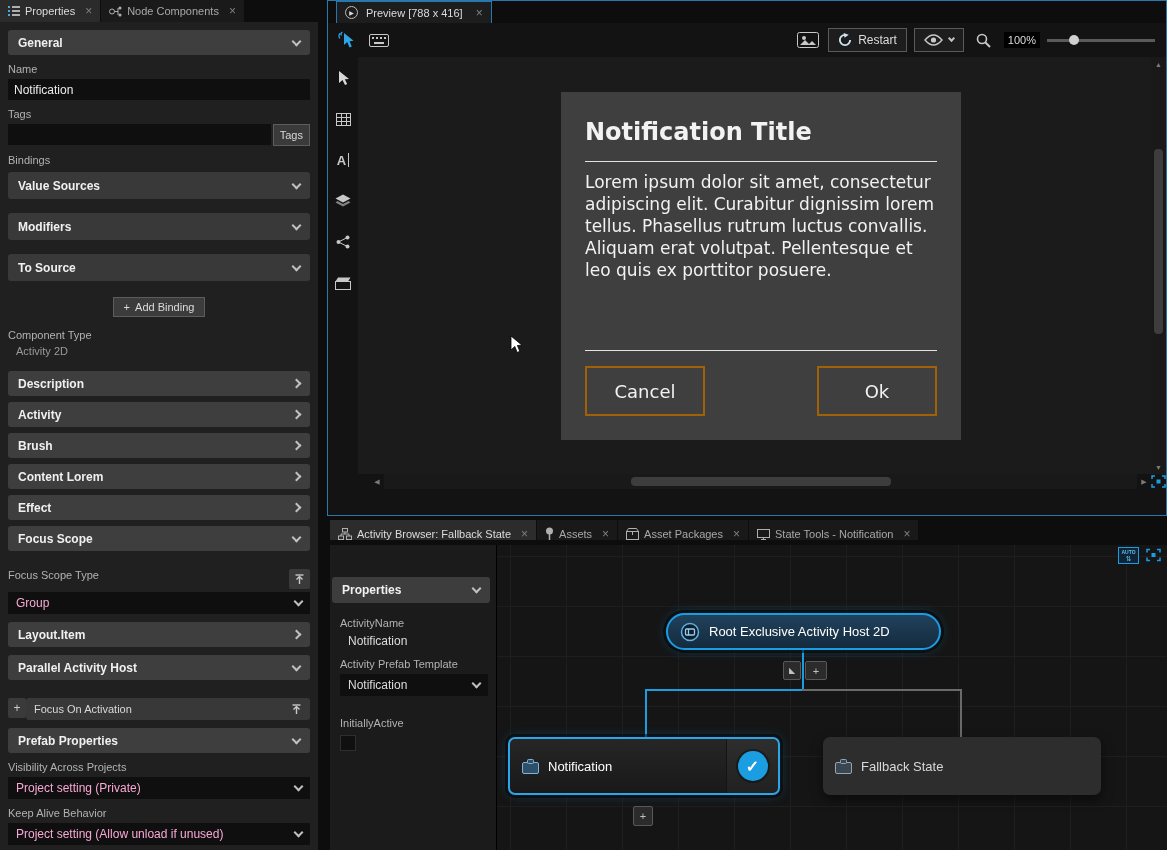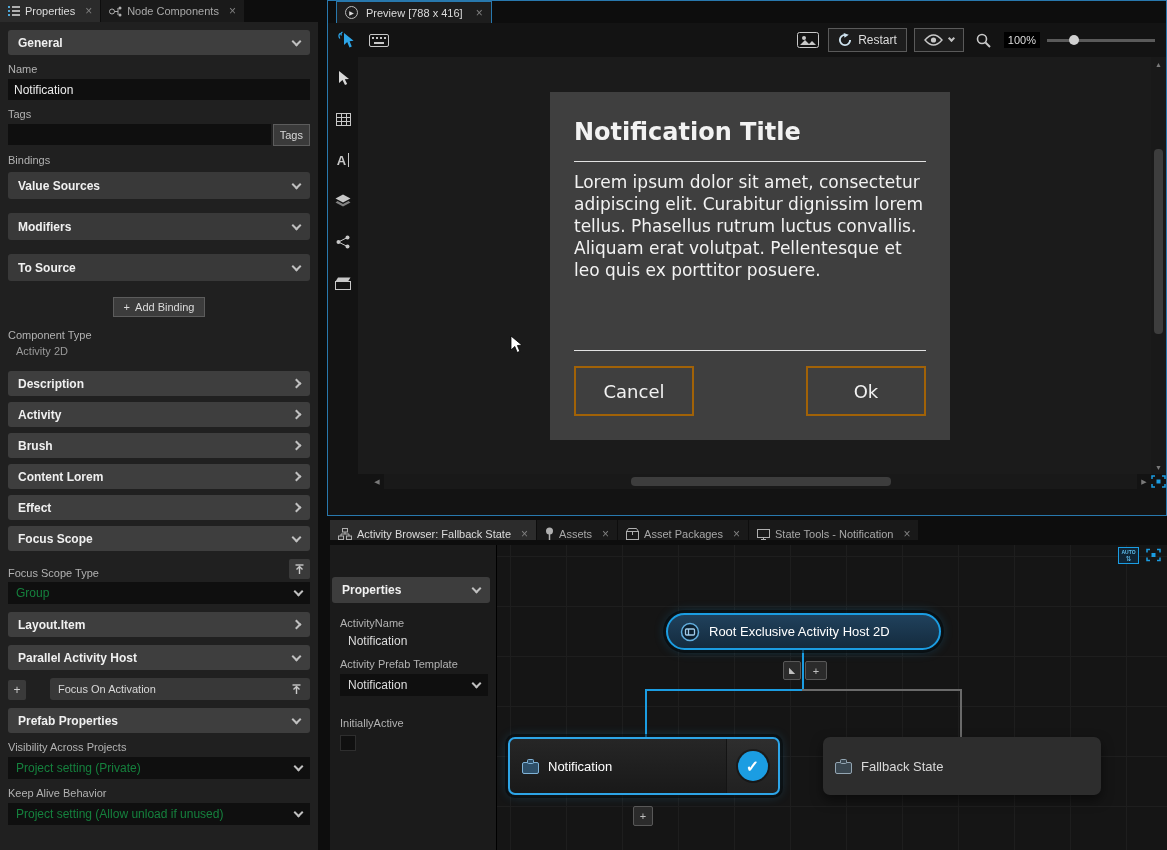--- a/index.html
+++ b/index.html
@@ -20,24 +20,24 @@
 .sub-hdr{height:27px;background:#393939;border-radius:3px;display:flex;align-items:center;padding:0 10px;font-size:12px;font-weight:bold;color:#f0f0f0;}
 .lbl{font-size:11px;color:#b2b2b2;margin:8px 0 4px;}
 .tinput{height:21px;background:#0f0f0f;display:flex;align-items:center;padding:0 6px;font-size:12px;color:#ececec;}
 .row{display:flex;gap:2px;align-items:stretch;}
 .grow{flex:1;}
 .sm-btn{height:22px;background:#3a3a3a;border:1px solid #5c5c5c;color:#d8d8d8;font-size:11px;padding:0 6px;font-family:inherit;}
 .mt6{margin-top:6px;}.mt8{margin-top:8px;}.mt12{margin-top:12px;}.mt14{margin-top:14px;}.mt16{margin-top:16px;}
 .center{display:flex;justify-content:center;}
 .add-binding{display:inline-flex;align-items:center;gap:5px;height:20px;padding:0 10px;background:#3c3c3c;border:1px solid #5c5c5c;color:#dcdcdc;font-size:11px;font-family:inherit;}
 .ctype{font-size:11px;color:#9a9a9a;margin:4px 0 0 8px;}
-.prop-row{display:flex;align-items:flex-end;margin-top:8px;gap:24px;}
+.prop-row{display:flex;align-items:flex-start;margin-top:18px;gap:0;}
 .lbl-inline{font-size:11px;color:#b2b2b2;}
 .revert-btn{width:21px;height:20px;background:#3a3a3a;border:none;border-radius:2px;display:flex;align-items:center;justify-content:center;}
-.dropdown{height:22px;background:#0f0f0f;display:flex;align-items:center;padding:0 8px;font-size:12px;color:#15803d;margin-top:3px;}
+.dropdown{height:22px;background:#0f0f0f;display:flex;align-items:center;padding:0 8px;font-size:12px;color:#f9a8d4;margin-top:3px;}
 .mini-box{width:18px;height:20px;background:#3a3a3a;border:none;border-radius:2px;color:#ccc;font-size:12px;display:flex;align-items:center;justify-content:center;flex:none;}
 .foa-hdr{flex:1;height:22px;background:#383838;border-radius:3px;display:flex;align-items:center;padding:0 8px;gap:6px;font-size:11px;color:#d8d8d8;}
 
 
 .preview-panel{position:absolute;left:327px;top:0;width:840px;height:516px;background:#131313;border:1px solid #2878ad;}
 .pv-tabbar{height:22px;display:flex;background:#0d0d0d;}
 .pv-tab{display:flex;align-items:center;gap:8px;padding:0 8px;background:#1d1d1d;border:1px solid #2878ad;border-bottom:none;font-size:11px;color:#dcdcdc;margin-left:8px;}
 .play-circ{width:13px;height:13px;border:1px solid #bbb;border-radius:50%;font-size:6px;display:inline-flex;align-items:center;justify-content:center;color:#ddd;}
 .pv-toolbar{height:34px;display:flex;align-items:center;background:#131313;padding:0 5px;gap:7px;}
 .tool-btn{min-width:26px;height:26px;display:flex;align-items:center;justify-content:center;border-radius:2px;background:transparent;border:none;}
@@ -53,21 +53,21 @@
 .scroll-arrow{font-size:7px;color:#7a7a7a;height:14px;display:flex;align-items:center;justify-content:center;width:100%;}
 .v-thumb{position:absolute;top:92px;left:3px;width:9px;height:185px;background:#3d3d3d;border-radius:4px;}
 .pv-hscroll{height:15px;display:flex;align-items:center;background:#131313;position:relative;}
 .h-track{flex:1;height:100%;background:#191919;position:relative;}
 .h-thumb{position:absolute;left:247px;top:3px;width:260px;height:9px;background:#3d3d3d;border-radius:4px;}
 .corner-fit{width:15px;height:15px;display:flex;align-items:center;justify-content:center;background:#131313;border:none;flex:none;}
 .txt-ico{display:flex;align-items:flex-end;color:#c8c8c8;font-size:13px;font-weight:bold;line-height:1;}
 .txt-ico i{display:block;width:1px;height:14px;background:#c8c8c8;margin-left:2px;}
 
 
-.dialog{position:absolute;left:192px;top:35px;width:400px;height:348px;background:#3f3f3f;color:#f2f2f2;padding:26px 24px 24px;display:flex;flex-direction:column;font-family:"DejaVu Sans",sans-serif;}
+.dialog{position:absolute;left:203px;top:35px;width:400px;height:348px;background:#3f3f3f;color:#f2f2f2;padding:26px 24px 24px;display:flex;flex-direction:column;font-family:"DejaVu Sans",sans-serif;}
 .dialog .dlg-title{font-size:24px;font-weight:bold;}
 .dlg-hr{border-top:1px solid #e2e2e2;margin-top:15px;}
 .dlg-body{font-size:17px;line-height:1.3;margin-top:9px;flex:1;}
 .dlg-foot{display:flex;justify-content:space-between;margin-top:15px;}
 .dlg-btn{width:120px;height:50px;border:2px solid #a16207;background:transparent;color:#f2f2f2;font-size:18px;font-family:"DejaVu Sans",sans-serif;display:flex;align-items:center;justify-content:center;}
 .mouse-cursor{position:absolute;left:152px;top:278px;}
 
 
 .bottom-panel{position:absolute;left:330px;top:520px;width:837px;height:330px;}
 .bp-tabbar{height:20px;display:flex;background:#0d0d0d;gap:1px;}

